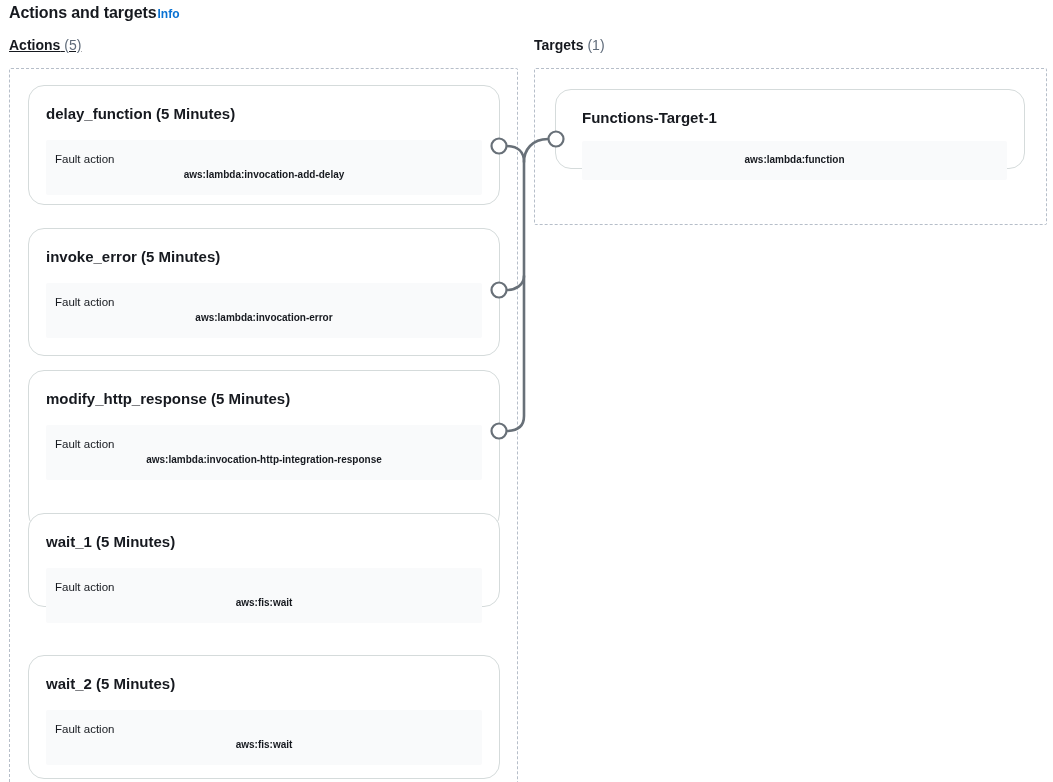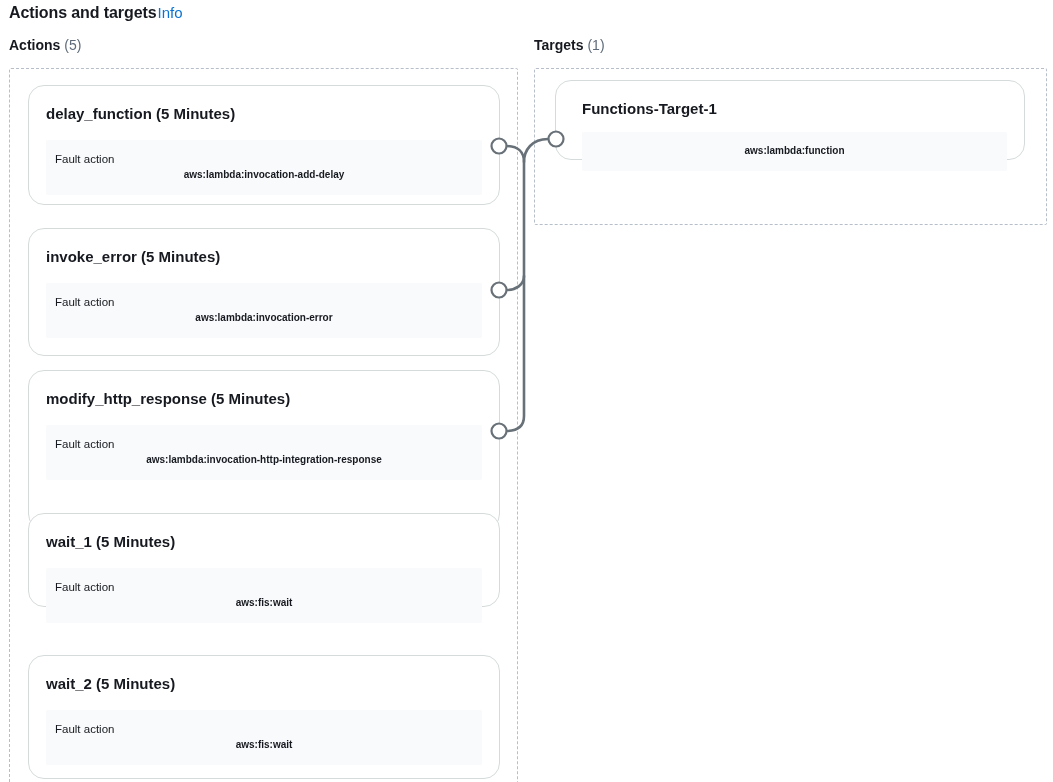--- a/index.html
+++ b/index.html
@@ -28,40 +28,40 @@
     gap: 1px;
     white-space: nowrap;
   }
   .section-header .title {
     font-size: 16px;
     font-weight: 700;
     letter-spacing: -0.1px;
     color: #16191f;
   }
   .info-link {
-    font-size: 15px;
-    font-weight: 400;
+    font-size: 12px;
+    font-weight: 700;
     color: #0972d3;
     text-decoration: none;
     cursor: pointer;
   }
 
   
   .col-heading {
     position: absolute;
     font-size: 14px;
     font-weight: 700;
     color: #16191f;
     white-space: nowrap;
   }
   .col-heading .count {
     font-weight: 400;
     color: #5f6b7a;
   }
-  #actions-heading { left: 9px; top: 37px; }
+  #actions-heading { left: 9px; top: 37px; text-decoration: underline; }
   #targets-heading { left: 534px; top: 37px; }
 
   
   .dashed-panel {
     position: absolute;
     border: 1px dashed #b6bec9;
     border-radius: 2px;
     background: transparent;
   }
   #actions-panel {
@@ -126,21 +126,21 @@
   }
   #action-card-0 { top: 85px;  height: 120px; }
   #action-card-1 { top: 228px; height: 128px; }
   #action-card-2 { top: 370px; height: 160px; }
   #action-card-3 { top: 513px; height: 94px; }
   #action-card-4 { top: 655px; height: 124px; }
 
   
   #target-card-0 {
     left: 555px;
-    top: 80px;
+    top: 89px;
     width: 470px;
     height: 80px;
     padding: 18px 17px 14px 26px;
   }
   #target-card-0 .node-title { margin-bottom: 13px; }
 
   
   #connectors {
     position: absolute;
     left: 0;

